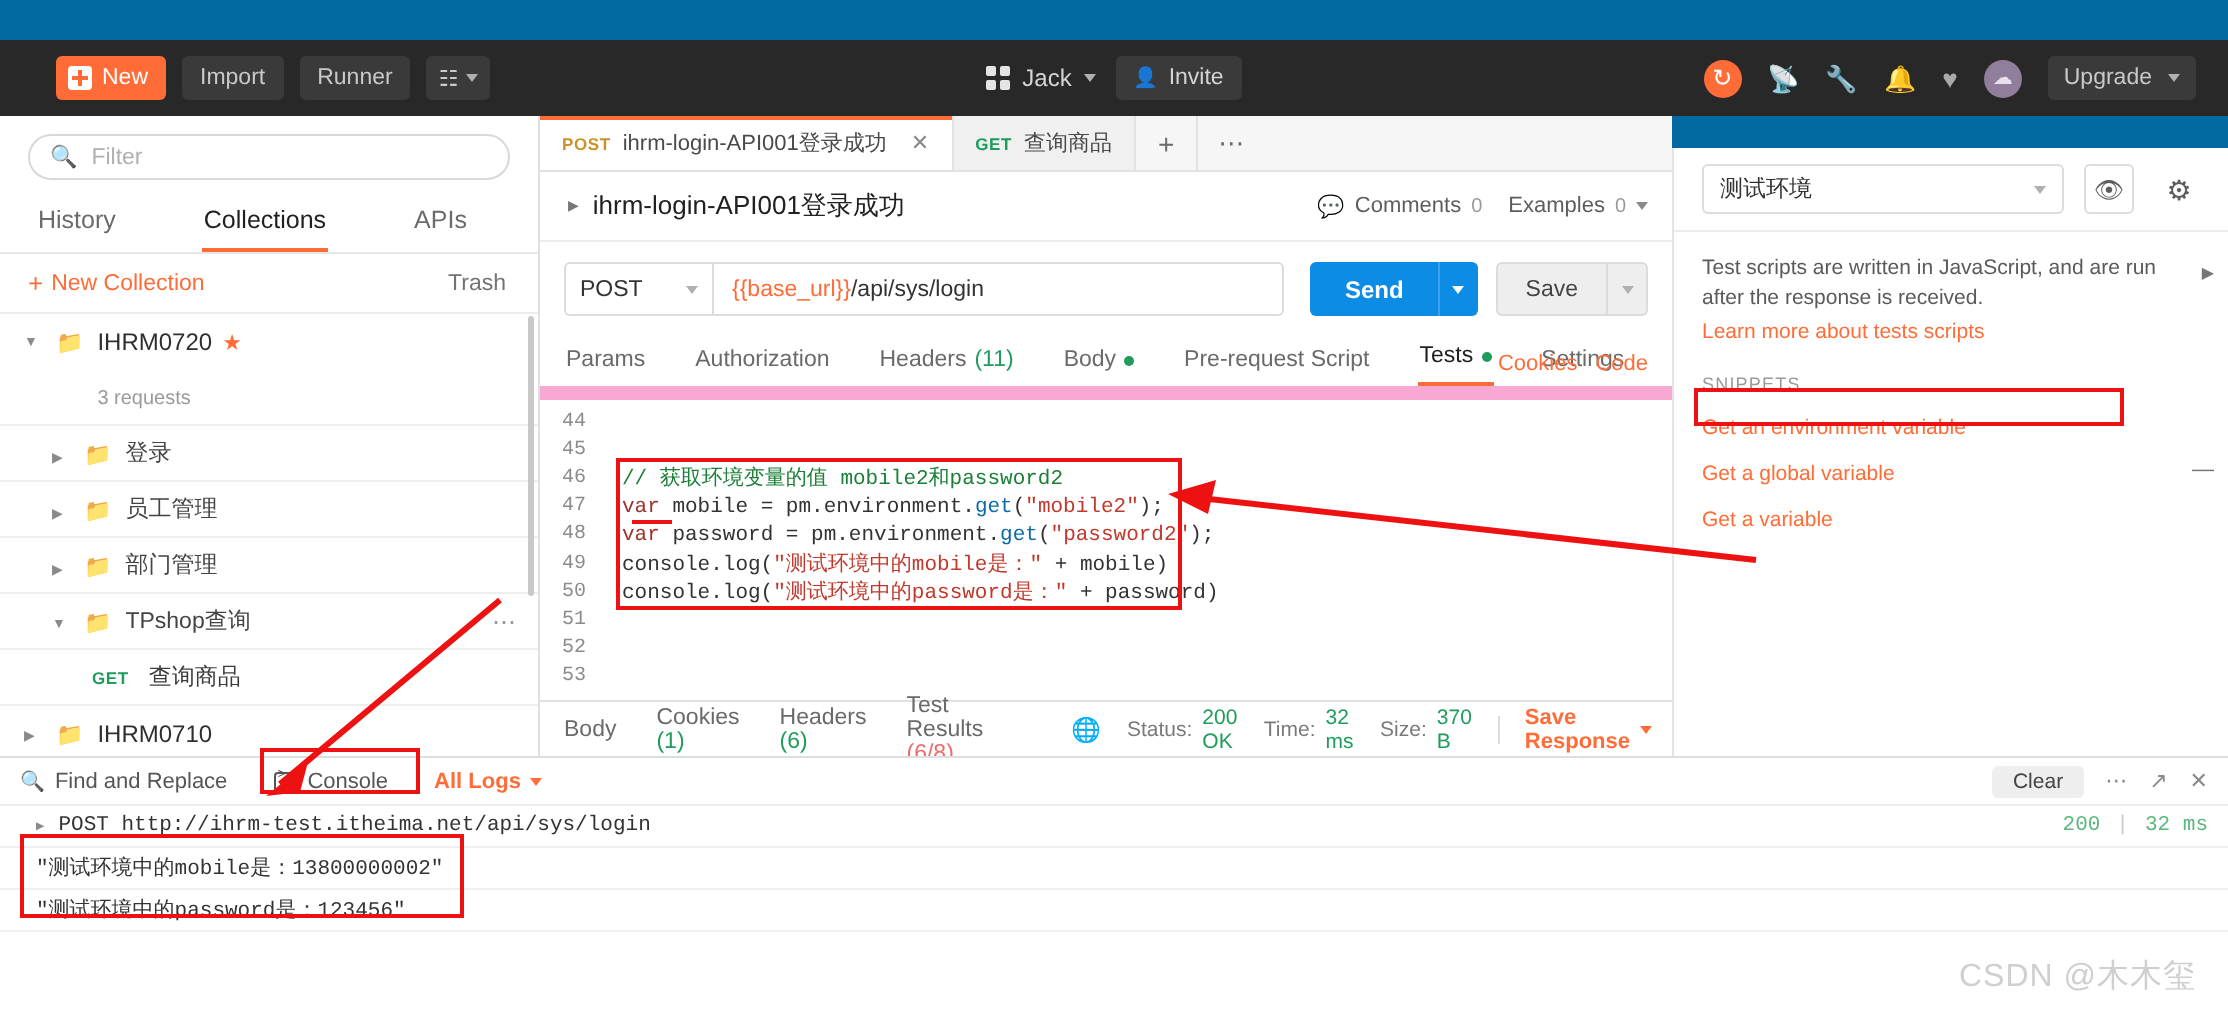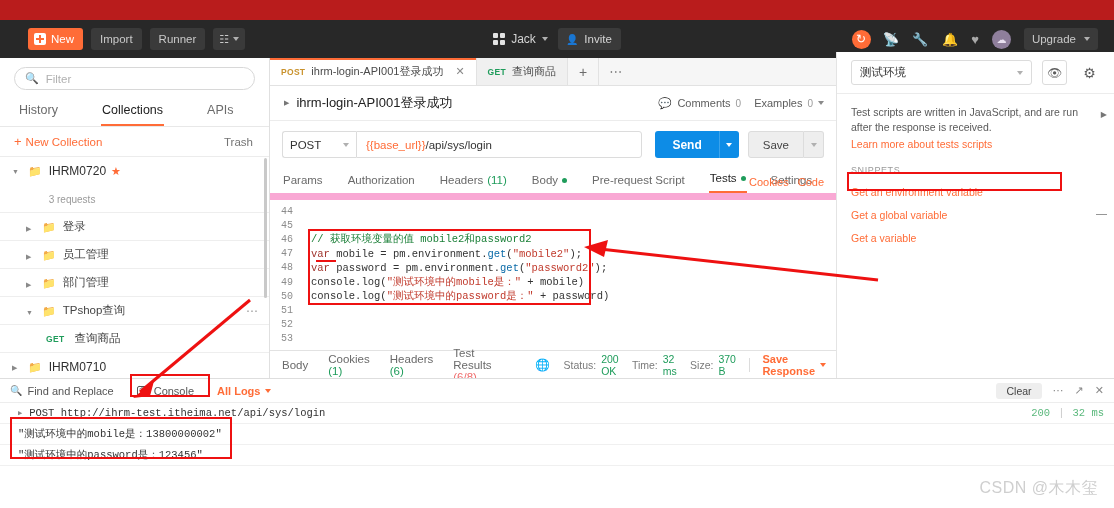--- a/index.html
+++ b/index.html
@@ -2,21 +2,21 @@
 <html><head>
 <meta charset="utf-8">
 <style>
   * { box-sizing: border-box; margin: 0; padding: 0; }
   html, body {
     width: 1114px; height: 508px;
     font-family: "Liberation Sans", sans-serif;
     background: #ffffff; overflow: hidden;
     -webkit-font-smoothing: antialiased;
   }
-  .app { position: relative; width: 1114px; height: 508px; background: #b91c1c; }
+  .app { position: relative; width: 1114px; height: 508px; background: #0369a1; }
 
   
   .topbar {
     position: absolute; left: 0; top: 20px; width: 1114px; height: 38px;
     background: #282828; display: flex; align-items: center;
   }
   .tb-left { display: flex; align-items: center; padding-left: 28px; gap: 8px; }
   .btn-new {
     background: #ff6c37; color: #fff; border-radius: 3px;
     height: 22px; padding: 0 9px 0 6px; display: flex; align-items: center;
@@ -260,21 +260,21 @@
   }
   .globe { font-size: 12px; color: #8a8a8a; }
   .rlabel { color: #7a7a7a; }
   .rval { color: #1f9c5b; }
   .divv { width: 1px; height: 14px; background: #dcdcdc; }
   .save-resp { color: #ff6c37; font-weight: bold; font-size: 11px; display: flex; align-items: center; gap: 5px; cursor: pointer; }
   .save-resp .caret-d { border-top-color: #ff6c37; }
 
   
   .rightpanel {
-    position: absolute; right: 0; top: 52px; width: 278px; bottom: 130px;
+    position: absolute; right: 0; top: 74px; width: 278px; bottom: 130px;
     border-left: 1px solid #e4e4e4; background: #fff;
   }
   .env-row {
     display: flex; align-items: center; padding: 8px 12px 8px 14px; gap: 10px;
     border-bottom: 1px solid #ececec;
   }
   .env-sel {
     flex: 1; height: 25px; border: 1px solid #dcdcdc; border-radius: 3px;
     display: flex; align-items: center; justify-content: space-between;
     padding: 0 8px; font-size: 11.5px; color: #333; cursor: pointer;

